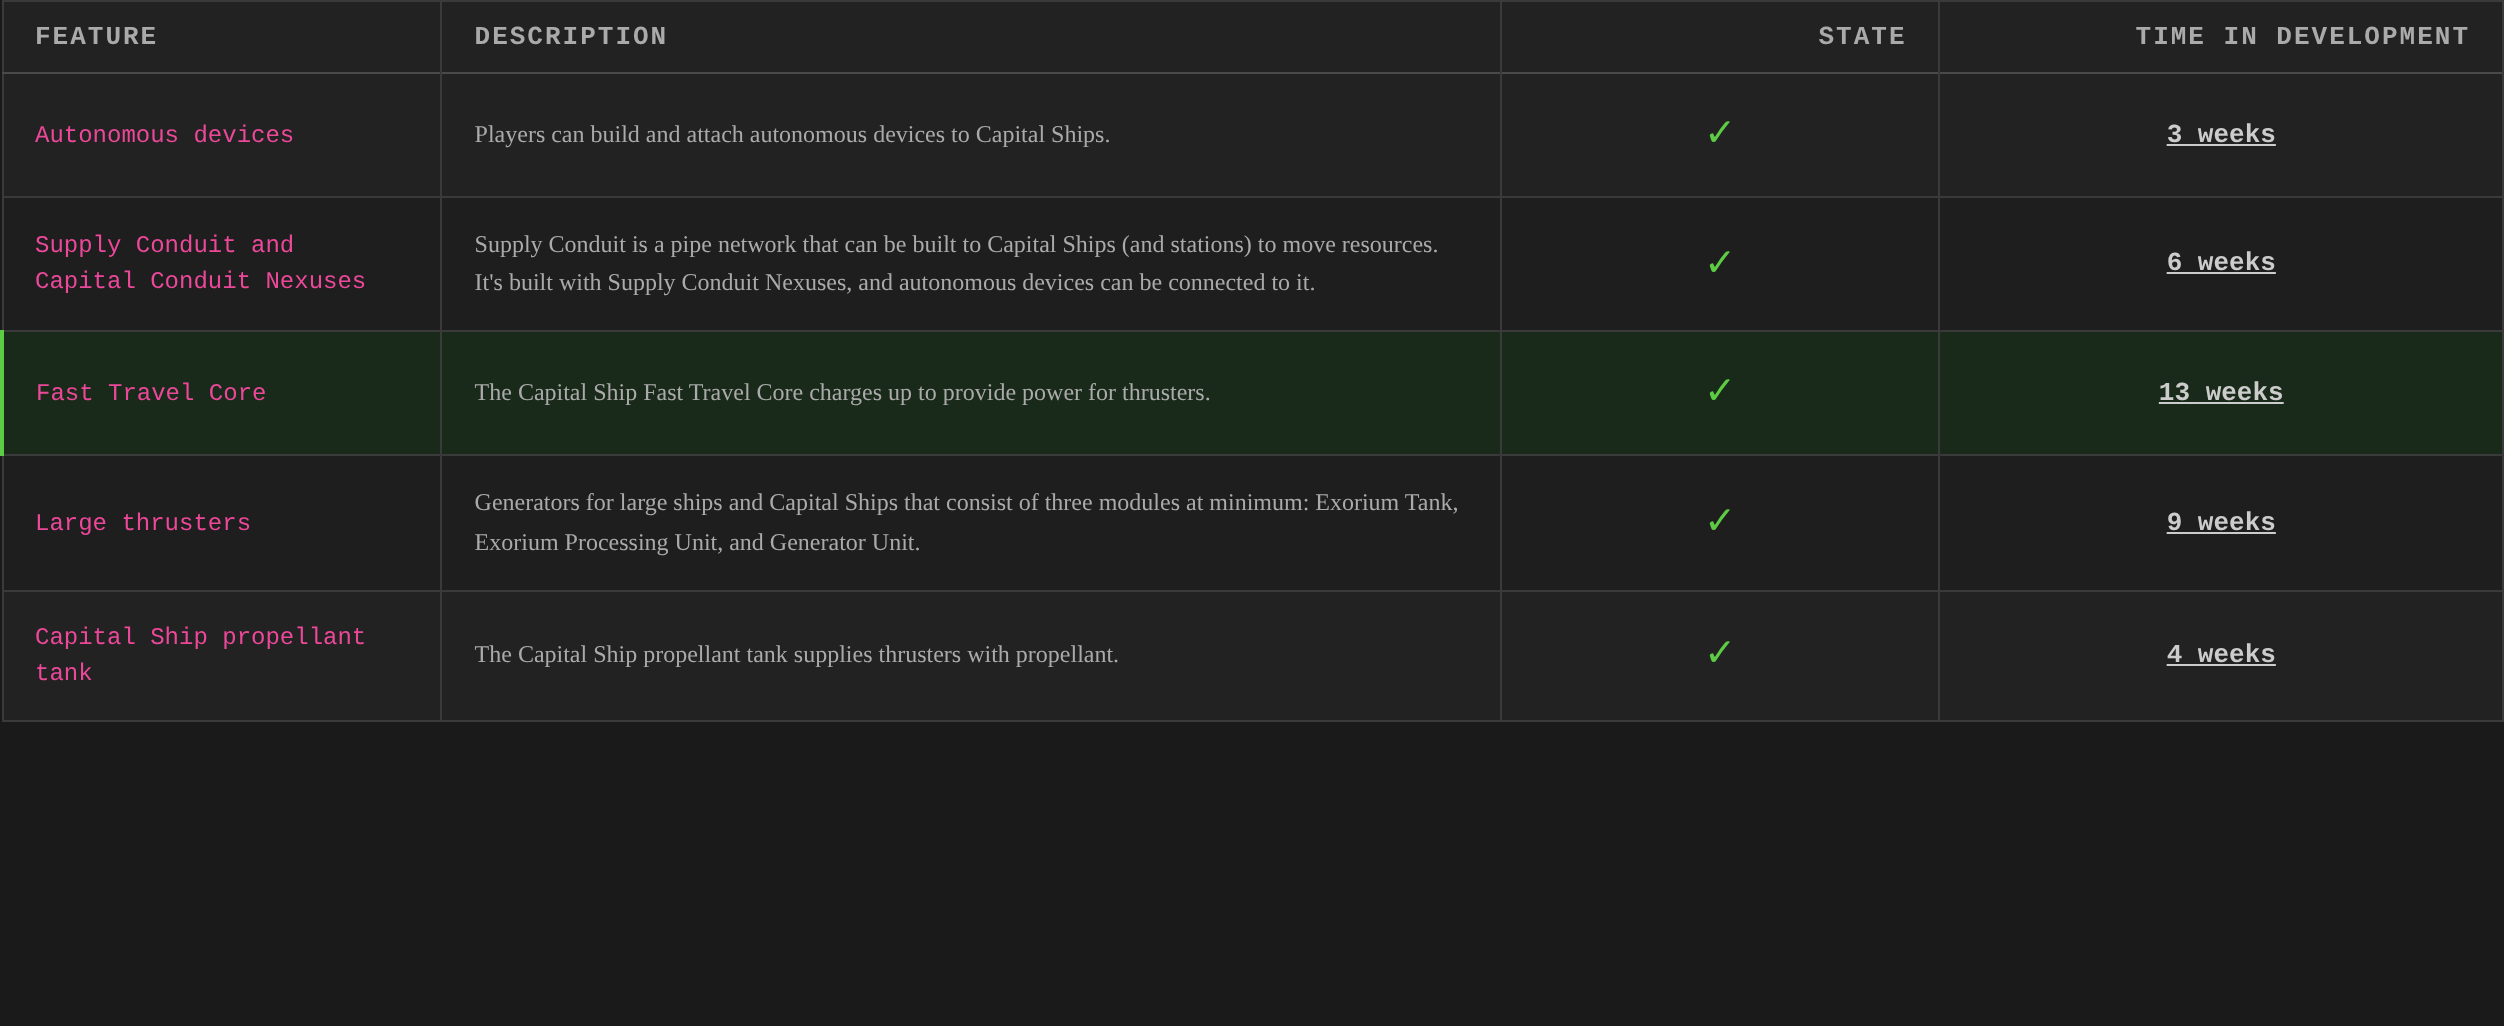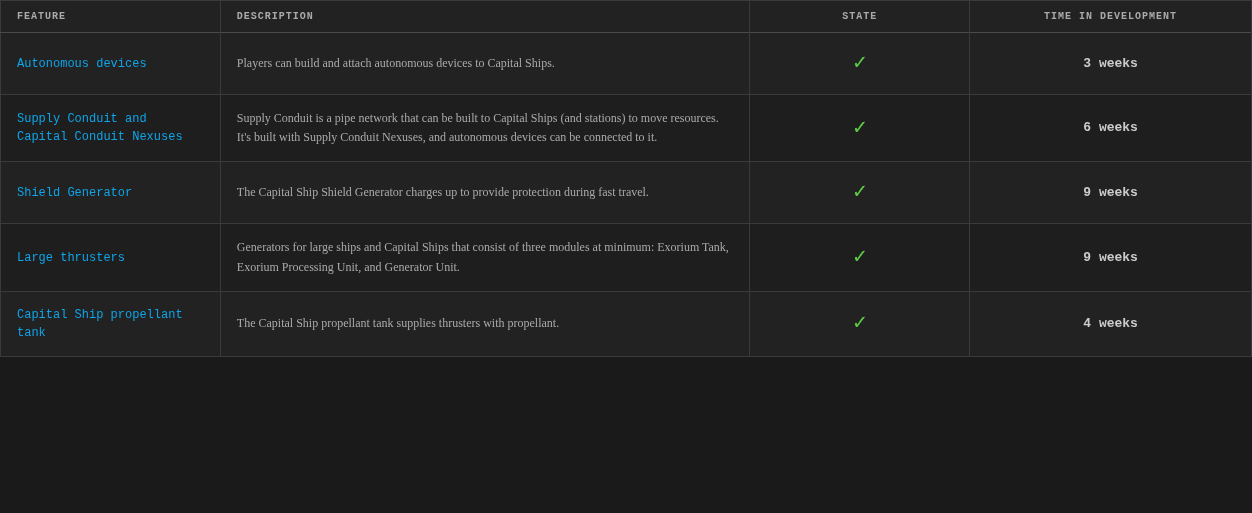--- a/index.html
+++ b/index.html
@@ -28,30 +28,30 @@
     }
 
     thead tr {
       background-color: #222222;
       border-bottom: 1px solid #4a4a4a;
     }
 
     thead th {
       padding: 10px 16px;
       text-align: left;
-      font-size: 10px;
+      font-size: 13px;
       letter-spacing: 1px;
       color: #aaaaaa;
       font-weight: bold;
       border-right: 1px solid #3a3a3a;
       text-transform: uppercase;
     }
 
     thead th.center {
-      text-align: center;
+      text-align: right;
     }
 
     tbody tr {
       border-bottom: 1px solid #3a3a3a;
       background-color: #1e1e1e;
     }
 
     tbody tr:nth-child(odd) {
       background-color: #222222;
     }
@@ -59,21 +59,21 @@
     tbody td {
       padding: 14px 16px;
       vertical-align: middle;
       border-right: 1px solid #3a3a3a;
       font-size: 12px;
       line-height: 1.5;
     }
 
     td.feature {
       width: 220px;
-      color: #0ea5e9;
+      color: #ec4899;
       font-size: 12px;
     }
 
     td.description {
       width: 530px;
       color: #aaaaaa;
       font-size: 12px;
       line-height: 1.6;
       font-family: Liberation Serif, serif;
     }
@@ -82,20 +82,21 @@
       width: 220px;
       text-align: center;
     }
 
     td.time {
       width: 282px;
       text-align: center;
       color: #cccccc;
       font-size: 13px;
       font-weight: bold;
+      text-decoration: underline;
     }
 
     .checkmark {
       color: #5dcc44;
       font-size: 22px;
       font-weight: bold;
     }
 
     .highlighted-row {
       background-color: #1a2a1a !important;
@@ -121,25 +122,25 @@
           <td class="description">Players can build and attach autonomous devices to Capital Ships.</td>
           <td class="state"><span class="checkmark">✓</span></td>
           <td class="time">3 weeks</td>
         </tr>
         <tr>
           <td class="feature">Supply Conduit and Capital Conduit Nexuses</td>
           <td class="description">Supply Conduit is a pipe network that can be built to Capital Ships (and stations) to move resources. It's built with Supply Conduit Nexuses, and autonomous devices can be connected to it.</td>
           <td class="state"><span class="checkmark">✓</span></td>
           <td class="time">6 weeks</td>
         </tr>
-        <tr>
-          <td class="feature">Shield Generator</td>
-          <td class="description">The Capital Ship Shield Generator charges up to provide protection during fast travel.</td>
+        <tr class="highlighted-row">
+          <td class="feature">Fast Travel Core</td>
+          <td class="description">The Capital Ship Fast Travel Core charges up to provide power for thrusters.</td>
           <td class="state"><span class="checkmark">✓</span></td>
-          <td class="time">9 weeks</td>
+          <td class="time">13 weeks</td>
         </tr>
         <tr>
           <td class="feature">Large thrusters</td>
           <td class="description">Generators for large ships and Capital Ships that consist of three modules at minimum: Exorium Tank, Exorium Processing Unit, and Generator Unit.</td>
           <td class="state"><span class="checkmark">✓</span></td>
           <td class="time">9 weeks</td>
         </tr>
         <tr>
           <td class="feature">Capital Ship propellant tank</td>
           <td class="description">The Capital Ship propellant tank supplies thrusters with propellant.</td>

